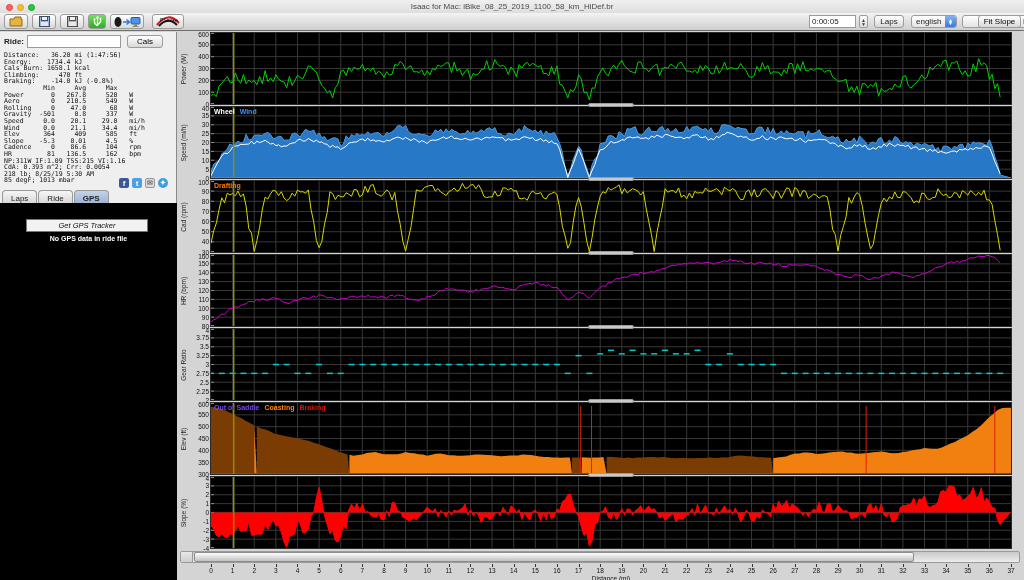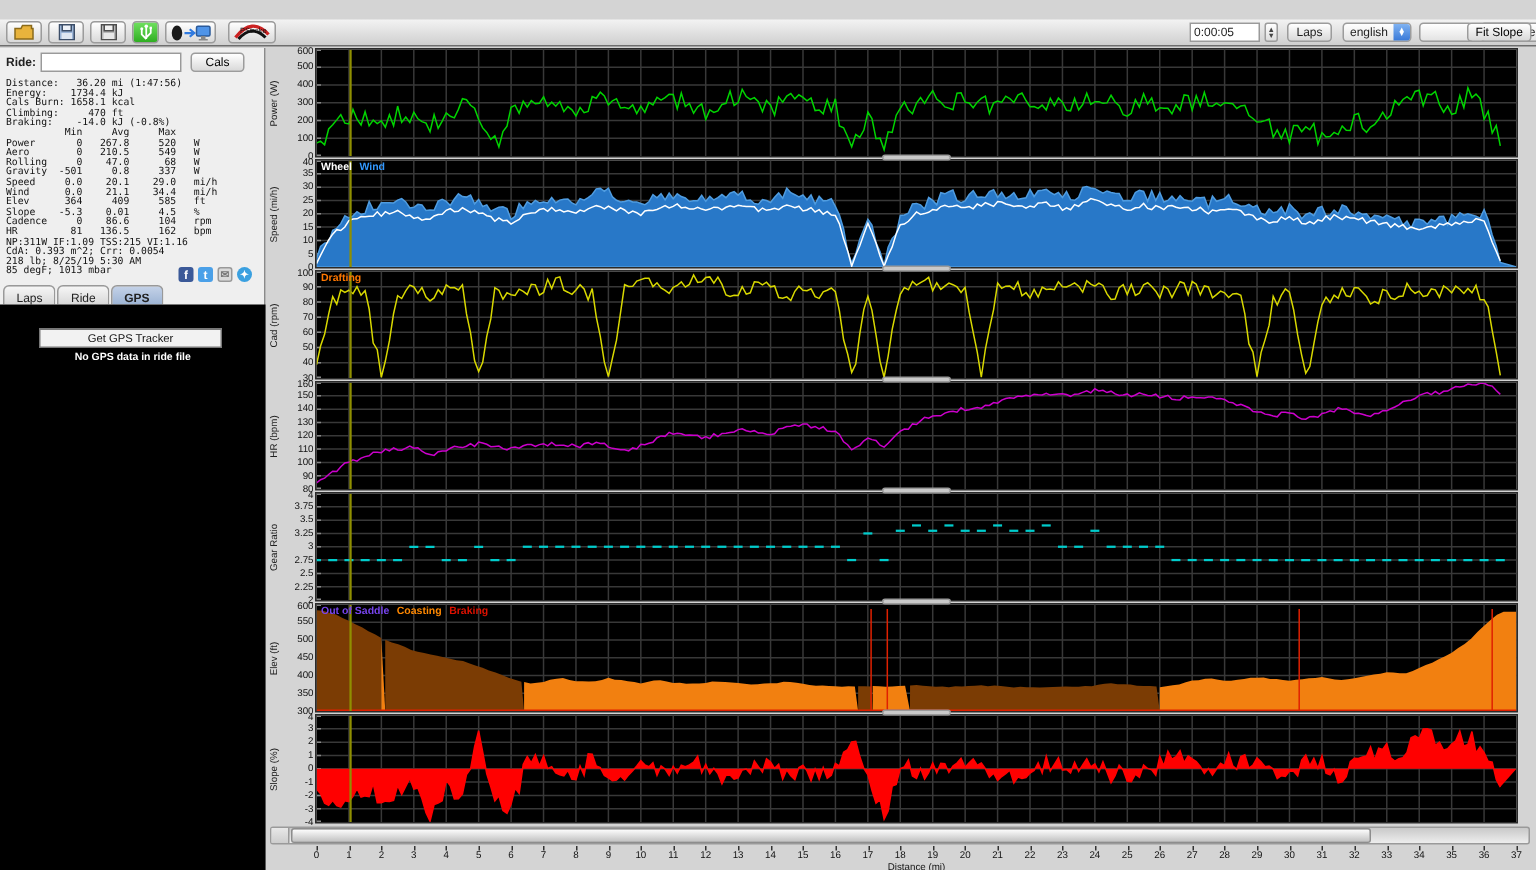--- a/index.html
+++ b/index.html
@@ -14,21 +14,21 @@
   .tl.r{left:6px;background:#ff5f57;border:1px solid #d94b44;}
   .tl.y{left:17px;background:#febc2e;border:1px solid #d8a125;}
   .tl.g{left:28px;background:#28c840;border:1px solid #1f9e33;}
   .wtitle{position:absolute;left:0;right:0;top:2px;text-align:center;
     font-size:8px;color:#4a4a4a;}
   .toolbar{position:absolute;left:0;top:13px;width:1024px;height:18px;
     background:linear-gradient(#f3f3f3,#cfcfcf);border-bottom:1px solid #6e6e6e;}
   .tbtn{position:absolute;top:1px;height:15px;border:1px solid #9c9c9c;border-radius:3px;
     background:linear-gradient(#ffffff,#d9d9d9);display:flex;align-items:center;justify-content:center;}
   .tbtn svg{display:block;}
-  .ctl{position:absolute;top:2px;height:13px;font-size:8px;color:#222;}
+  .ctl{position:absolute;top:2px;height:13px;font-size:8px;color:#222;margin-left:16px;}
   .btn{border:1px solid #9c9c9c;border-radius:3px;background:linear-gradient(#ffffff,#d9d9d9);
     display:flex;align-items:center;justify-content:center;}
   .combo{border:1px solid #9c9c9c;border-radius:3px;background:linear-gradient(#ffffff,#e3e3e3);
     display:flex;align-items:center;}
   .combo .lbl{flex:1;padding-left:4px;font-size:8px;color:#222;white-space:nowrap;overflow:hidden;}
   .combo .cap{width:11px;height:100%;border-radius:0 2px 2px 0;
     background:linear-gradient(#7fb2f2,#3a7ad8);display:flex;flex-direction:column;
     align-items:center;justify-content:center;color:#fff;font-size:5px;line-height:3px;}
   .stepper{width:9px;height:13px;border:1px solid #9c9c9c;border-radius:2px;
     background:linear-gradient(#fff,#ddd);display:flex;flex-direction:column;align-items:center;
@@ -47,21 +47,21 @@
   #social{position:absolute;right:8px;top:146px;display:flex;gap:3px;}
   .sic{width:10px;height:10px;border-radius:2px;color:#fff;font-size:8px;font-weight:bold;
     display:flex;align-items:center;justify-content:center;}
   #tabs{position:absolute;left:2px;top:158px;display:flex;}
   .tab{height:13px;padding:0 8px;font-size:8px;color:#222;border:1px solid #999;
     border-bottom:none;border-radius:4px 4px 0 0;background:linear-gradient(#f6f6f6,#d8d8d8);
     display:flex;align-items:flex-end;margin-right:1px;}
   .tab.active{background:linear-gradient(#c4d2e8,#9db4d4);font-weight:bold;}
   #gpspanel{position:absolute;left:0;top:171px;width:177px;height:377px;background:#000;}
   #gpsbtn{position:absolute;left:26px;top:16px;width:122px;height:13px;background:#f2f2f2;
-    border:1px solid #777;font-size:7.5px;color:#111;display:flex;align-items:center;justify-content:center;}
+    border:1px solid #777;font-size:7.5px;color:#111;display:flex;align-items:center;justify-content:center;font-style:italic;}
   #gpsmsg{position:absolute;left:0;top:32px;width:100%;text-align:center;color:#fff;
     font-size:7px;font-weight:bold;}
   
   #main{position:absolute;left:178px;top:32px;width:846px;height:548px;background:#d4d4d4;}
   .chart-row{position:absolute;left:0;width:834px;height:71px;}
   .ylab{position:absolute;left:-1px;top:0;width:11px;height:71px;}
   .ylab span{position:absolute;left:50%;top:50%;transform:translate(-50%,-50%) rotate(-90deg);
     white-space:nowrap;font-size:6.5px;color:#222;}
   .yticks{position:absolute;left:10px;top:0;width:22px;height:71px;}
   .ytick{position:absolute;right:1px;font-size:6.5px;color:#111;white-space:nowrap;}
@@ -79,20 +79,26 @@
   #xaxis{position:absolute;left:0;top:532px;width:846px;height:16px;}
   .xtick{position:absolute;width:1px;height:3px;background:#333;top:0;}
   .xlab{position:absolute;top:3px;font-size:6.5px;color:#111;transform:translateX(-50%);}
   #xtitle{position:absolute;top:11px;font-size:6.5px;color:#111;transform:translateX(-50%);}
 </style>
 </head>
 <body>
 
 <div id="app">
 
+  <div class="titlebar">
+    <div class="tl r"></div>
+    <div class="tl y"></div>
+    <div class="tl g"></div>
+    <div class="wtitle">Isaac for Mac:  iBike_08_25_2019_1100_58_km_HiDef.br</div>
+  </div>
 
   <div class="toolbar">
     <div class="tbtn" style="left:4px;width:24px;">
       <svg width="14" height="11">
         <path d="M1 3 L5 3 L6 1 L12 1 L12 3 L13 3 L13 10 L1 10 Z" fill="#e8b33c" stroke="#8a6a1a" stroke-width="1"></path>
         </svg>
     </div>
     <div class="tbtn" style="left:32px;width:24px;">
       <svg width="11" height="11">
         <rect x="0.5" y="0.5" width="10" height="10" fill="#9db6d8" stroke="#3c4e68"></rect>

